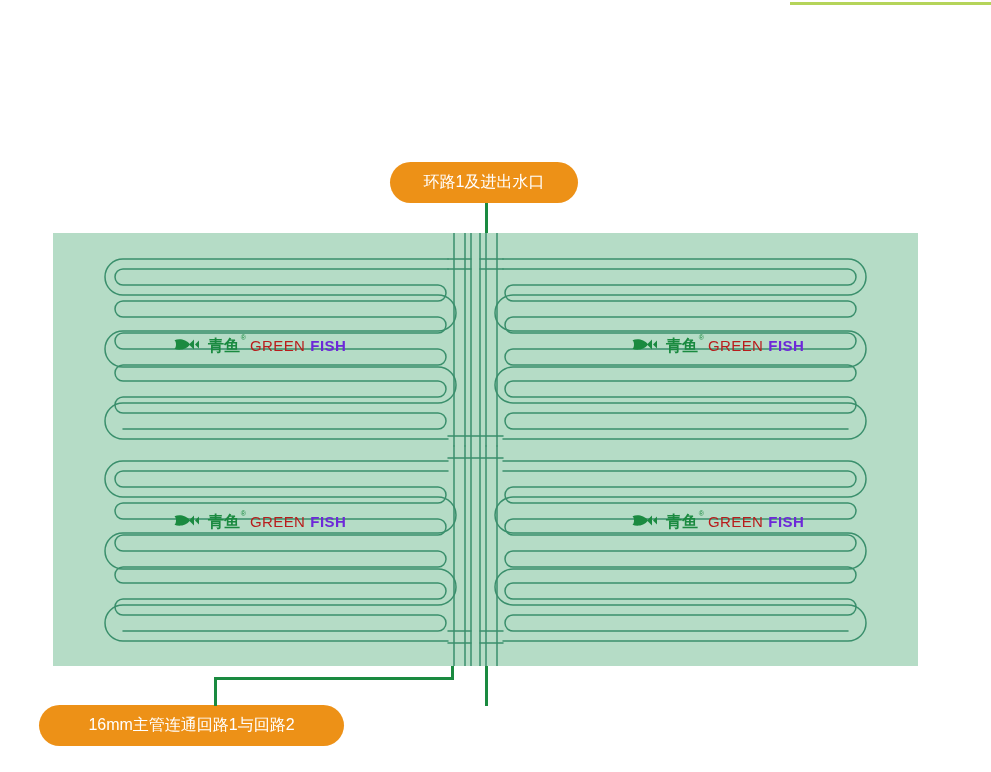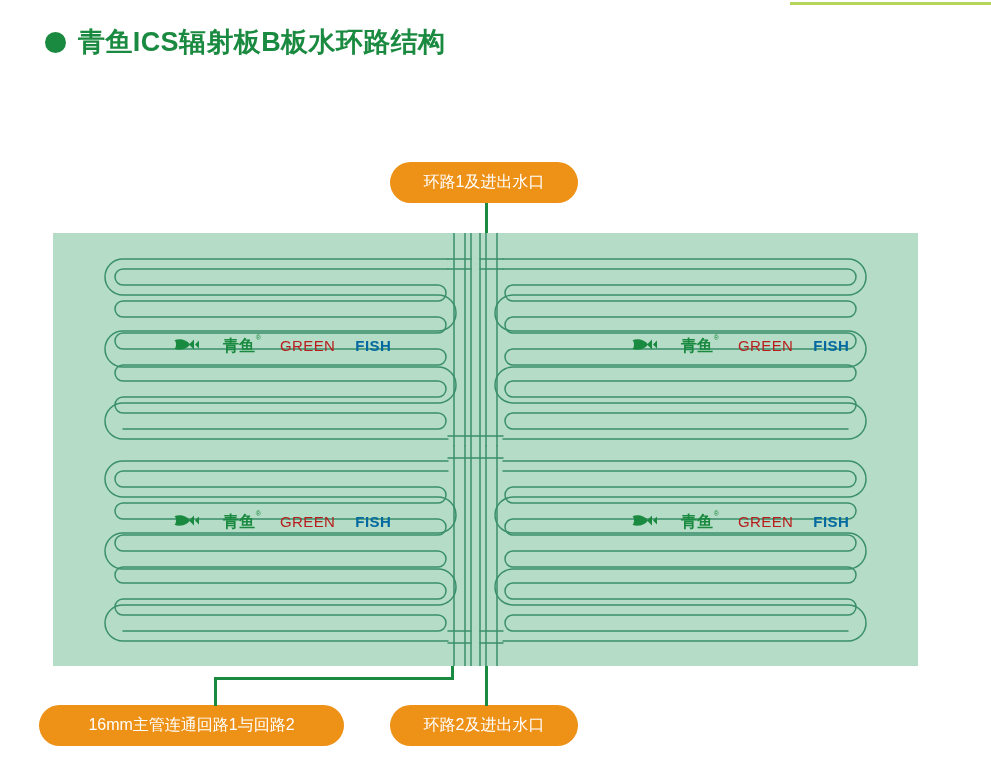--- a/index.html
+++ b/index.html
@@ -60,56 +60,51 @@
   #board {
     position: absolute; left: 53px; top: 233px;
     width: 865px; height: 433px;
     background: #b5dcc6;
   }
   #board svg { display: block; width: 100%; height: 100%; }
 
   
   .logo {
     position: absolute;
-    display: flex; align-items: center; gap: 20px;
+    display: flex; align-items: center; gap: 5px;
     font-size: 15px; white-space: nowrap;
     line-height: 1;
   }
   .logo .fish { flex: 0 0 auto; }
   .logo .cn {
     color: #1a8a40; font-weight: bold; font-size: 16px;
     position: relative;
   }
   .logo .cn .reg {
     position: absolute; top: -4px; right: -6px;
     font-size: 7px; font-weight: normal;
   }
   .logo .green { color: #b91c1c; font-size: 15px; letter-spacing: 0.4px; margin-left: 5px; }
-  .logo .fish-w { color: #0369a1; font-size: 15px; font-weight: bold; letter-spacing: 0.4px; }
+  .logo .fish-w { color: #6d28d9; font-size: 15px; font-weight: bold; letter-spacing: 0.4px; }
 
   #logo-tl { left: 173px; top: 337px; }
   #logo-bl { left: 173px; top: 513px; }
   #logo-tr { left: 631px; top: 337px; }
   #logo-br { left: 631px; top: 513px; }
 </style>
 </head>
 <body>
 
 <div id="page">
 
   <div class="top-rule"></div>
 
-  <div class="title-row">
-    <span class="title-dot"></span>
-    <span class="title-text">青鱼ICS辐射板B板水环路结构</span>
-  </div>
 
   <div class="pill" id="pill-loop1">环路1及进出水口</div>
   <div class="pill" id="pill-mainpipe">16mm主管连通回路1与回路2</div>
-  <div class="pill" id="pill-loop2">环路2及进出水口</div>
 
   <div class="conn" id="conn-loop1-v"></div>
   <div class="conn" id="conn-loop2-v"></div>
   <div class="conn" id="conn-main-v1"></div>
   <div class="conn" id="conn-main-h"></div>
   <div class="conn" id="conn-main-v2"></div>
 
   <div id="board">
     <svg viewBox="0 0 865 433" xmlns="http://www.w3.org/2000/svg">
       <g fill="none" stroke="#3a8f6c" stroke-width="1.5" stroke-linecap="round" stroke-linejoin="round">

